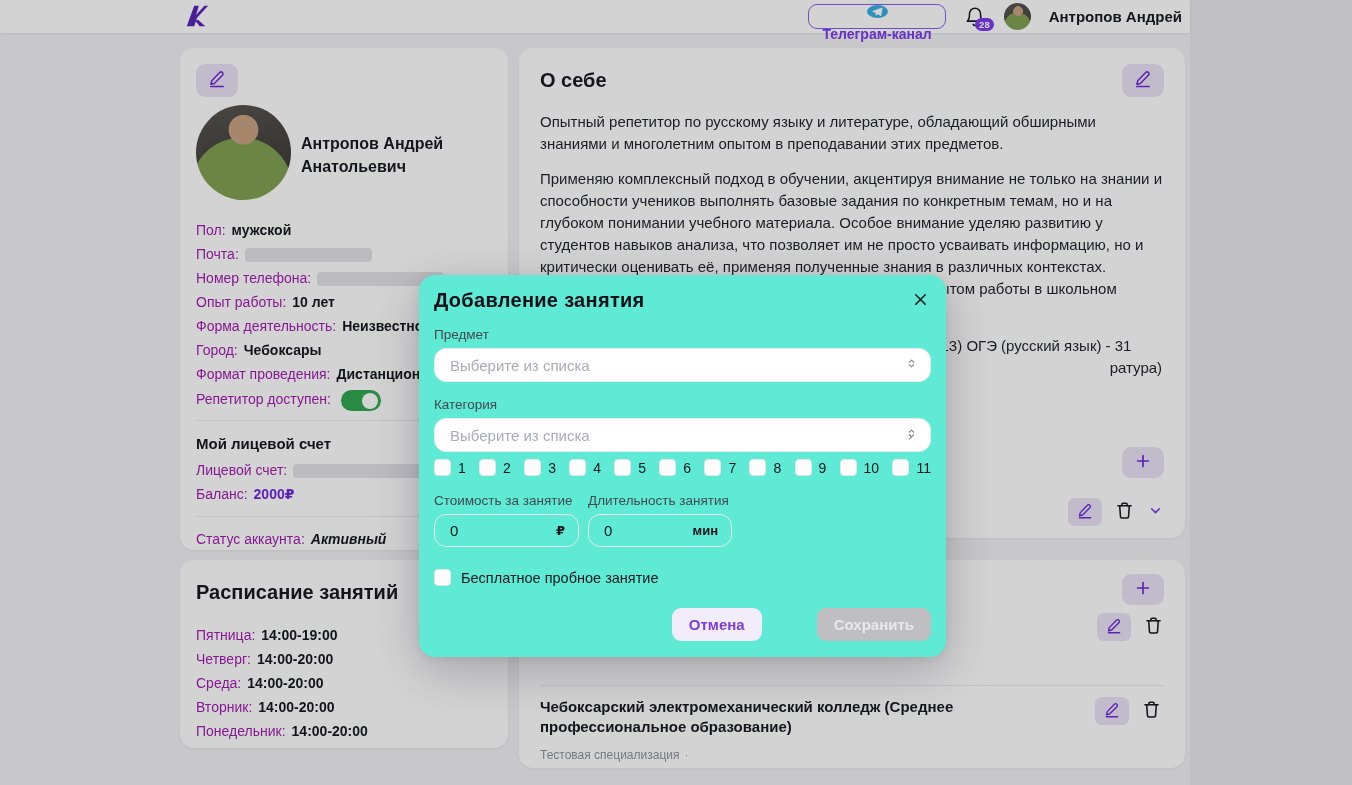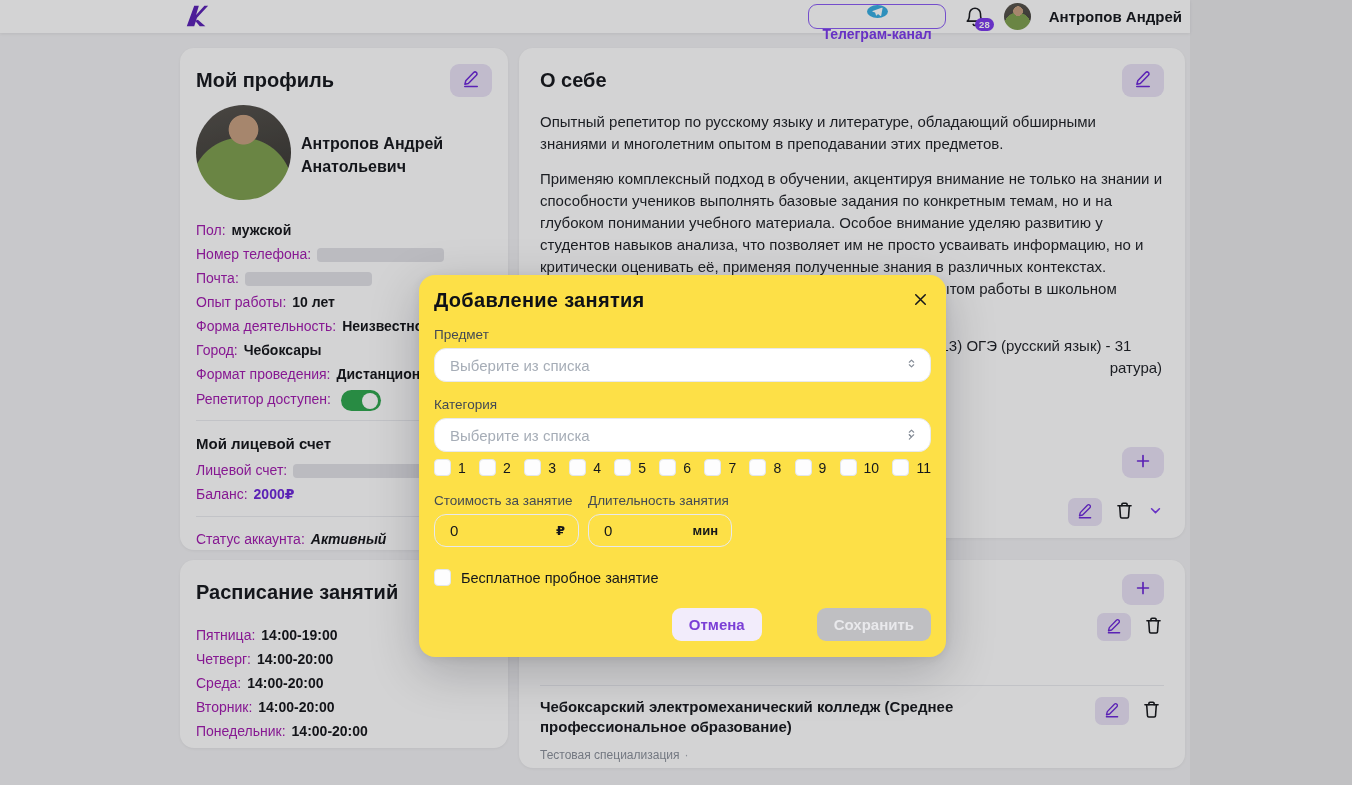--- a/index.html
+++ b/index.html
@@ -63,21 +63,21 @@
   
   .edu-icons-row{display:flex;justify-content:flex-end;align-items:center;gap:12px;margin-top:8px;}
   .edu-div{border:none;border-top:1px solid #ebecf0;margin:44px 0 0;}
   .edu-item{display:flex;align-items:flex-start;margin-top:11px;}
   .edu-title{font-size:15px;font-weight:700;color:#17191e;line-height:1.3;max-width:555px;}
   .edu-meta{font-size:12px;color:#8b919b;margin-top:12px;}
   .dot{color:#a8adb5;margin:0 5px;}
   .edu-item-icons{display:flex;align-items:center;gap:12px;}
   
   .overlay{position:absolute;inset:0;background:rgba(10,10,14,.18);z-index:10;}
-  .modal{position:absolute;left:419px;top:275px;width:527px;background:#fde047;border-radius:16px;padding:14px 15px 16px;box-sizing:border-box;z-index:30;box-shadow:0 14px 50px rgba(10,10,20,.22),0 2px 10px rgba(10,10,20,.08);}
+  .modal{position:absolute;left:419px;top:275px;width:527px;background:#5eead4;border-radius:16px;padding:14px 15px 16px;box-sizing:border-box;z-index:30;box-shadow:0 14px 50px rgba(10,10,20,.22),0 2px 10px rgba(10,10,20,.08);}
   .modal-head{display:flex;justify-content:space-between;align-items:center;}
   .modal-title{font-size:20px;font-weight:800;letter-spacing:.3px;color:#0e1116;}
   .close-btn{width:22px;height:22px;}
   .f-label{font-size:13.5px;color:#434a53;margin:15px 0 6px;}
   .select{height:34px;border:1px solid #e7e9ee;border-radius:12px;background:#fff;display:flex;align-items:center;justify-content:space-between;padding:0 11px 0 15px;cursor:pointer;box-sizing:border-box;}
   .placeholder{font-size:15px;color:#a6adb7;}
   .grades-row{display:flex;justify-content:space-between;margin-top:7px;}
   .grade{display:flex;align-items:center;gap:7px;font-size:14px;color:#14171c;cursor:pointer;}
   .cb{width:17px;height:17px;border:1px solid #e2e6ec;border-radius:4px;background:#fdfdfe;box-sizing:border-box;flex:0 0 auto;}
   .lbl-row{display:flex;margin:17px 0 6px;}
@@ -125,44 +125,43 @@
           <span class="badge">28</span>
         </div>
         <div class="avatar-sm"></div>
         <span class="uname">Антропов Андрей</span>
       </div>
     </div>
 
     <div class="col-left">
       <div class="card card-profile">
         <div class="card-head">
-          <span class="card-title">Мой профиль</span>
           <button class="edit-btn">
             <span><svg viewBox="0 0 24 24" width="20" height="20" fill="none" stroke="#6d28d9" stroke-width="1.8" stroke-linecap="round" stroke-linejoin="round">
                   <path d="M15.2 4.3a2.3 2.3 0 013.3 3.3L8.8 17.3l-4.1 1 1-4.1z"></path>
                   <path d="M4.5 21h15"></path>
                 </svg></span>
           </button>
         </div>
         <div class="avatar-row">
           <div class="avatar-lg"></div>
           <div class="full-name">Антропов Андрей Анатольевич</div>
         </div>
         <div class="fields">
 
             <div class="fld">
               <span class="lbl">Пол:</span><b class="val">мужской</b>
             </div>
 
             <div class="fld">
+              <span class="lbl">Почта:</span><b class="val"></b><span class="mask" style="width: 127px;"></span>
+            </div>
+
+            <div class="fld">
               <span class="lbl">Номер телефона:</span><b class="val"></b><span class="mask" style="width: 127px;"></span>
-            </div>
-
-            <div class="fld">
-              <span class="lbl">Почта:</span><b class="val"></b><span class="mask" style="width: 127px;"></span>
             </div>
 
             <div class="fld">
               <span class="lbl">Опыт работы:</span><b class="val">10 лет</b>
             </div>
 
             <div class="fld">
               <span class="lbl">Форма деятельность:</span><b class="val">Неизвестно</b>
             </div>
 

